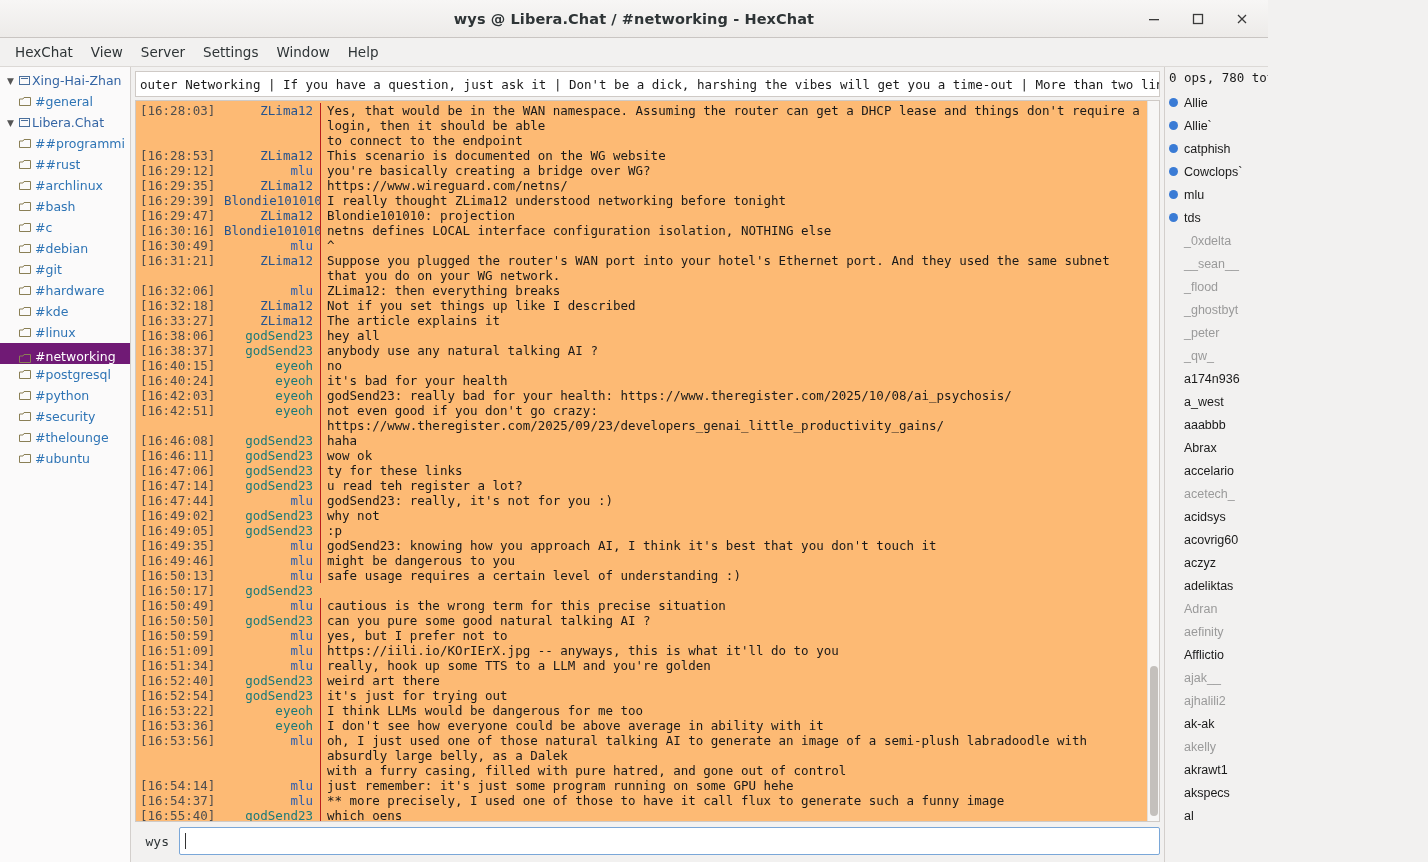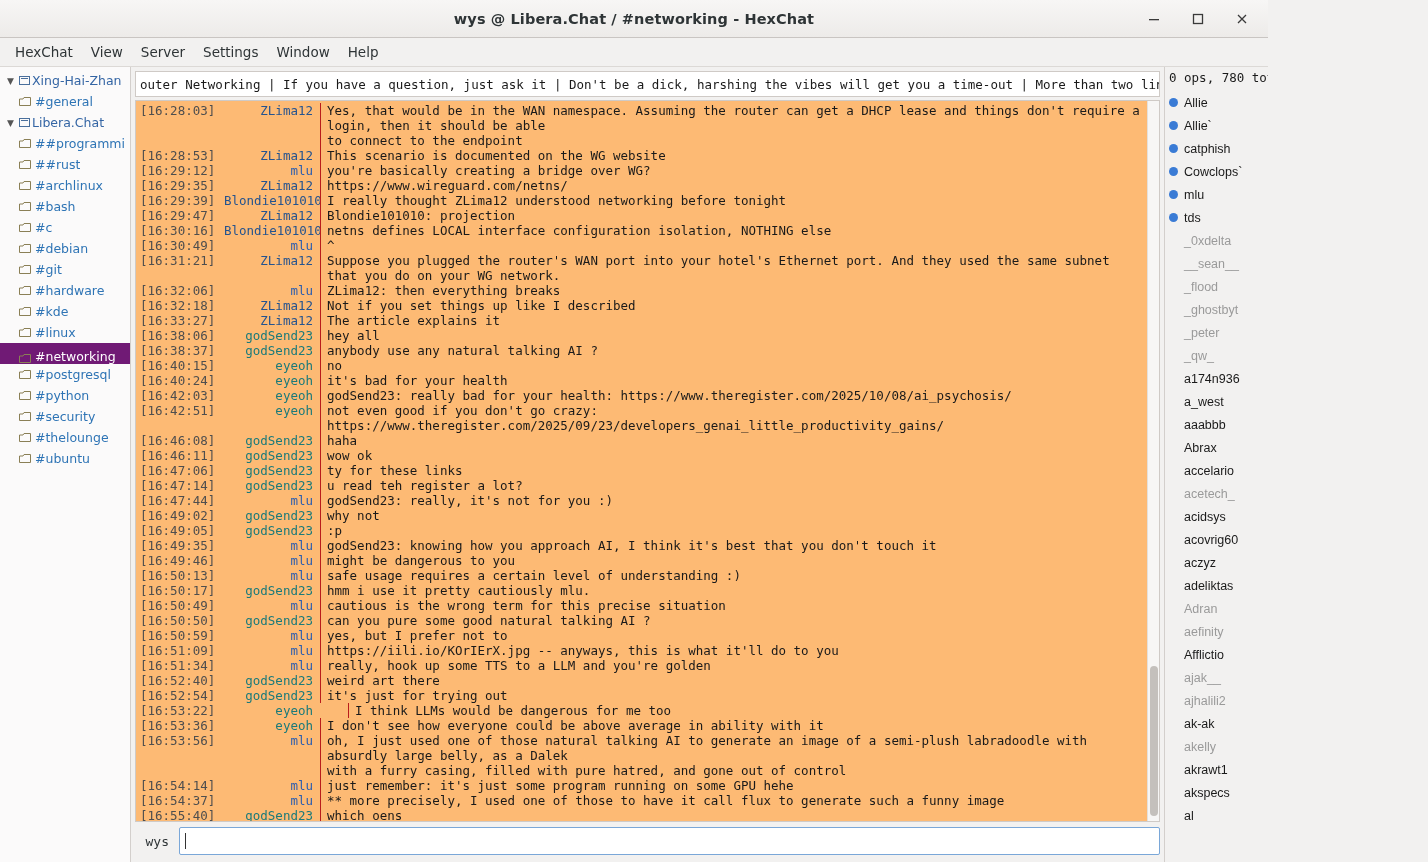--- a/index.html
+++ b/index.html
@@ -511,21 +511,20 @@
               <span class="txt nick-sep" style="padding-left: 6px;">might be dangerous to you</span>
             </div>
             <div class="msg">
               <span class="ts">[16:50:13]</span>
               <span class="nick n-blue">mlu</span>
               <span class="txt nick-sep" style="padding-left: 6px;">safe usage requires a certain level of understanding :)</span>
             </div>
             <div class="msg">
               <span class="ts">[16:50:17]</span>
               <span class="nick n-teal">godSend23</span>
-              <span class="txt nick-sep" style="padding-left: 6px;">hmm i use it pretty cautiously mlu.</span>
             </div>
             <div class="msg">
               <span class="ts">[16:50:49]</span>
               <span class="nick n-blue">mlu</span>
               <span class="txt nick-sep" style="padding-left: 6px;">cautious is the wrong term for this precise situation</span>
             </div>
             <div class="msg">
               <span class="ts">[16:50:50]</span>
               <span class="nick n-teal">godSend23</span>
               <span class="txt nick-sep" style="padding-left: 6px;">can you pure some good natural talking AI ?</span>
@@ -551,21 +550,21 @@
               <span class="txt nick-sep" style="padding-left: 6px;">weird art there</span>
             </div>
             <div class="msg">
               <span class="ts">[16:52:54]</span>
               <span class="nick n-teal">godSend23</span>
               <span class="txt nick-sep" style="padding-left: 6px;">it's just for trying out</span>
             </div>
             <div class="msg">
               <span class="ts">[16:53:22]</span>
               <span class="nick n-teal">eyeoh</span>
-              <span class="txt nick-sep" style="padding-left: 6px; margin-left: 28px;">I think LLMs would be dangerous for me too</span>
+              <span class="txt nick-sep" style="padding-left: 6px;">I think LLMs would be dangerous for me too</span>
             </div>
             <div class="msg">
               <span class="ts">[16:53:36]</span>
               <span class="nick n-teal">eyeoh</span>
               <span class="txt nick-sep" style="padding-left: 6px;">I don't see how everyone could be above average in ability with it</span>
             </div>
             <div class="msg">
               <span class="ts">[16:53:56]</span>
               <span class="nick n-blue">mlu</span>
               <span class="txt nick-sep" style="padding-left: 6px;">oh, I just used one of those natural talking AI to generate an image of a semi-plush labradoodle with absurdly large belly, as a Dalek</span>

